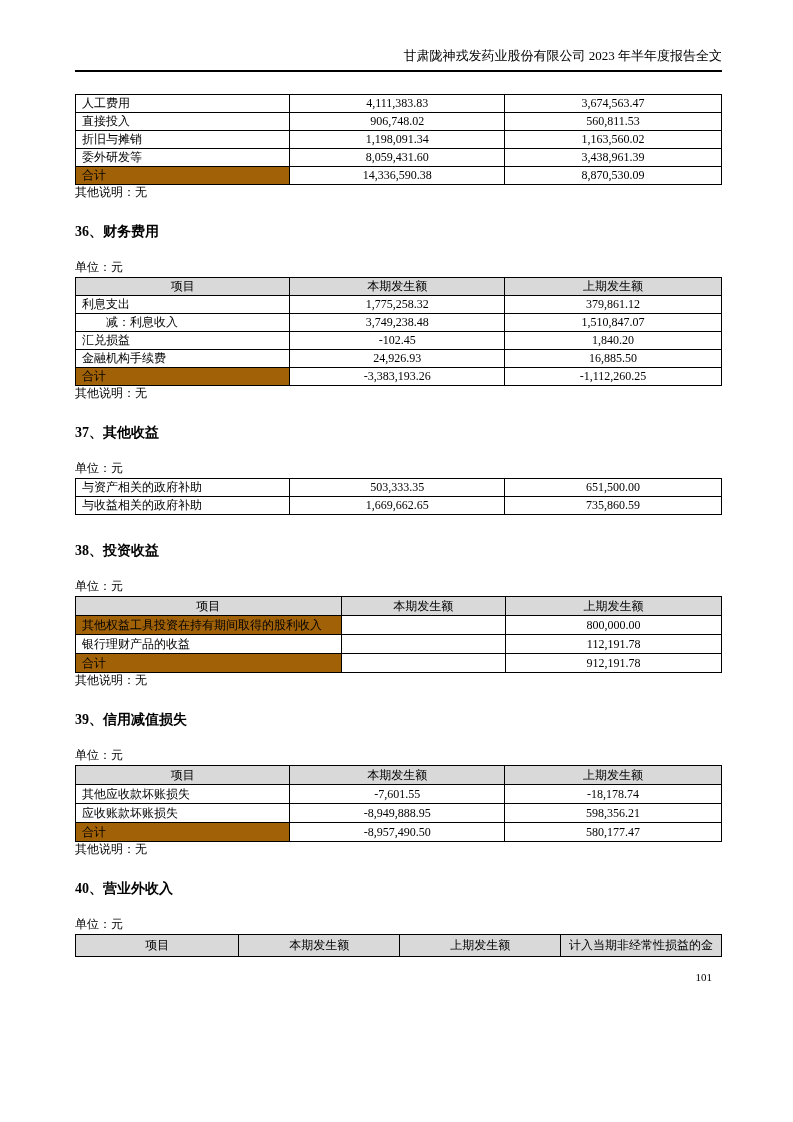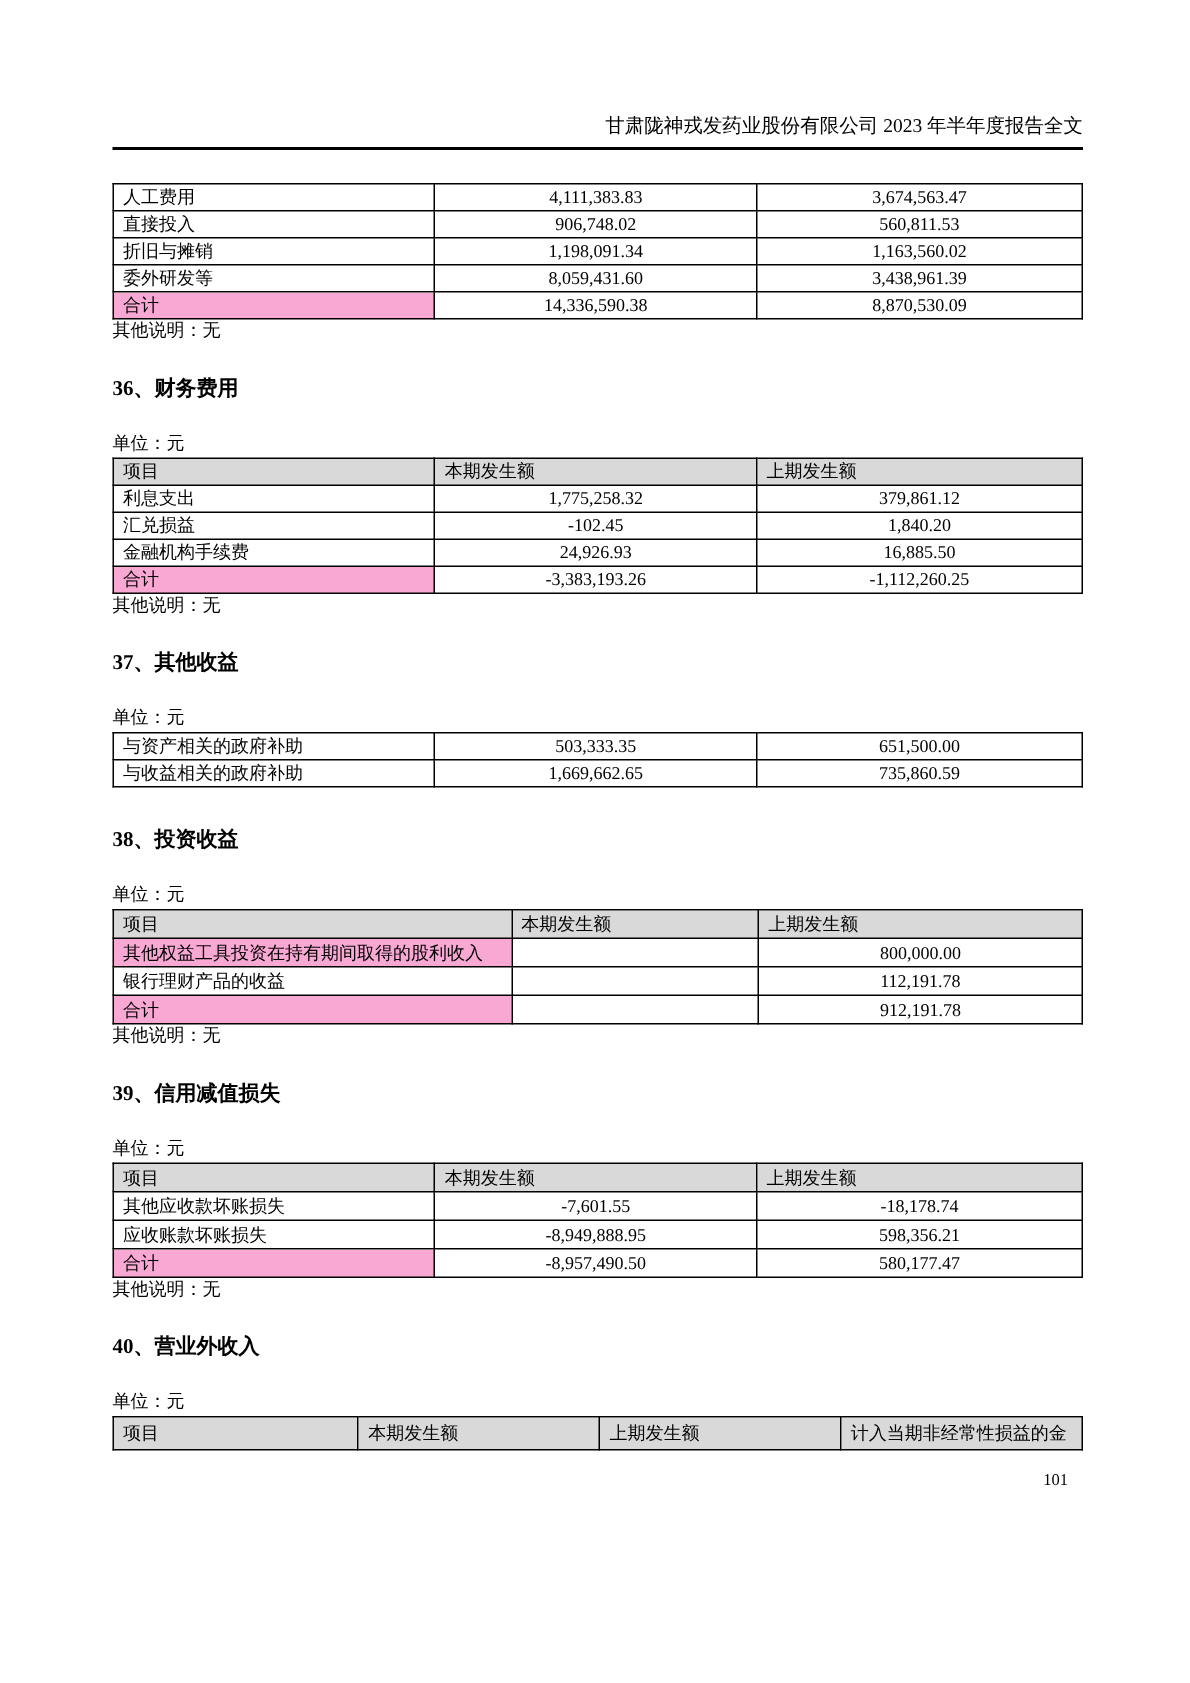--- a/index.html
+++ b/index.html
@@ -10,21 +10,21 @@
   }
   .page {
     box-sizing:border-box;
     width:793px; height:1122px;
     padding:0 71px 0 75px;
     overflow:hidden;
     position:relative;
     background:#fff;
   }
   .doc-header {
-    margin-top:76px;
+    margin-top:48px;
     padding-bottom:7px;
     border-bottom:2px solid #000;
     text-align:right;
     font-size:13px;
     line-height:15px;
   }
   table.tbl {
     border-collapse:collapse;
     width:100%;
     table-layout:fixed;
@@ -34,22 +34,22 @@
     font-size:12px;
     padding:0 6px;
     white-space:nowrap;
     overflow:hidden;
     box-sizing:border-box;
     vertical-align:middle;
   }
   .t1 td, .t36 td, .t37 td { height:16px; }
   .t38 td, .t39 td { height:19px; }
   .t40 td { height:22px; }
-  .tbl tr.hdr td { background:#d9d9d9; }
-  .tbl td.gray { background:#f9a8d4; }
+  .tbl tr.hdr td { background:#d9d9d9; text-align:center; }
+  .tbl td.gray { background:#a16207; }
   .tbl td.lbl { text-align:left; }
   .tbl td.num { text-align:center; }
   .tbl td.indent { padding-left:30px; }
   .t1 { margin-top:22px; }
   .s-table { margin-top:2px; }
   .note { font-size:12px; line-height:15px; }
   .heading { font-weight:bold; font-size:14px; line-height:16px; }
   .h36,.h37,.h39,.h40 { margin-top:24px; }
   .h38 { margin-top:28px; }
   .unit { margin-top:20px; text-align:left; font-size:12px; line-height:15px; padding-right:10px; }
@@ -113,20 +113,25 @@
         <td>项目</td>
         <td>本期发生额</td>
         <td>上期发生额</td>
       </tr>
       <tr>
         <td class="lbl">利息支出</td>
         <td class="num">1,775,258.32</td>
         <td class="num">379,861.12</td>
       </tr>
       <tr>
+        <td class="lbl indent">减：利息收入</td>
+        <td class="num">3,749,238.48</td>
+        <td class="num">1,510,847.07</td>
+      </tr>
+      <tr>
         <td class="lbl">汇兑损益</td>
         <td class="num">-102.45</td>
         <td class="num">1,840.20</td>
       </tr>
       <tr>
         <td class="lbl">金融机构手续费</td>
         <td class="num">24,926.93</td>
         <td class="num">16,885.50</td>
       </tr>
       <tr>

